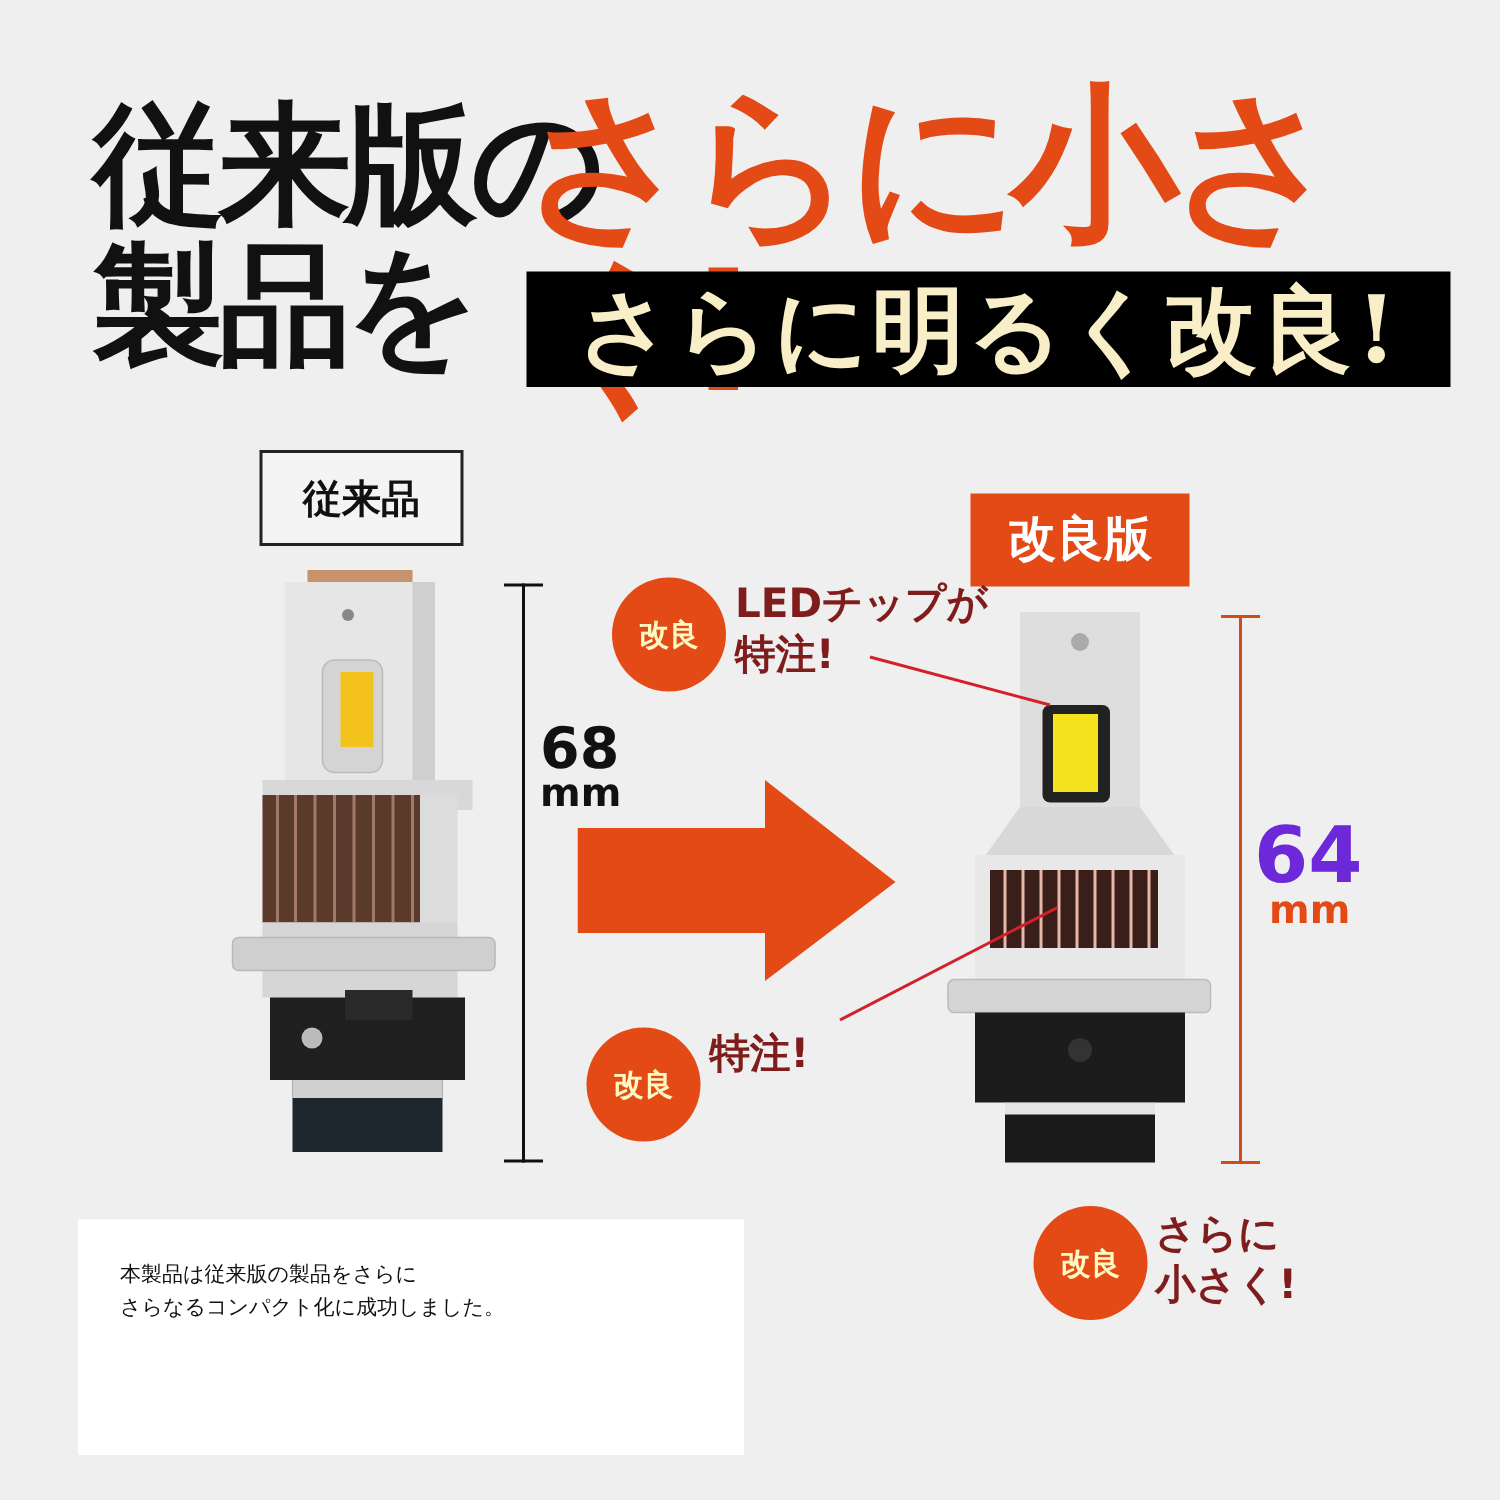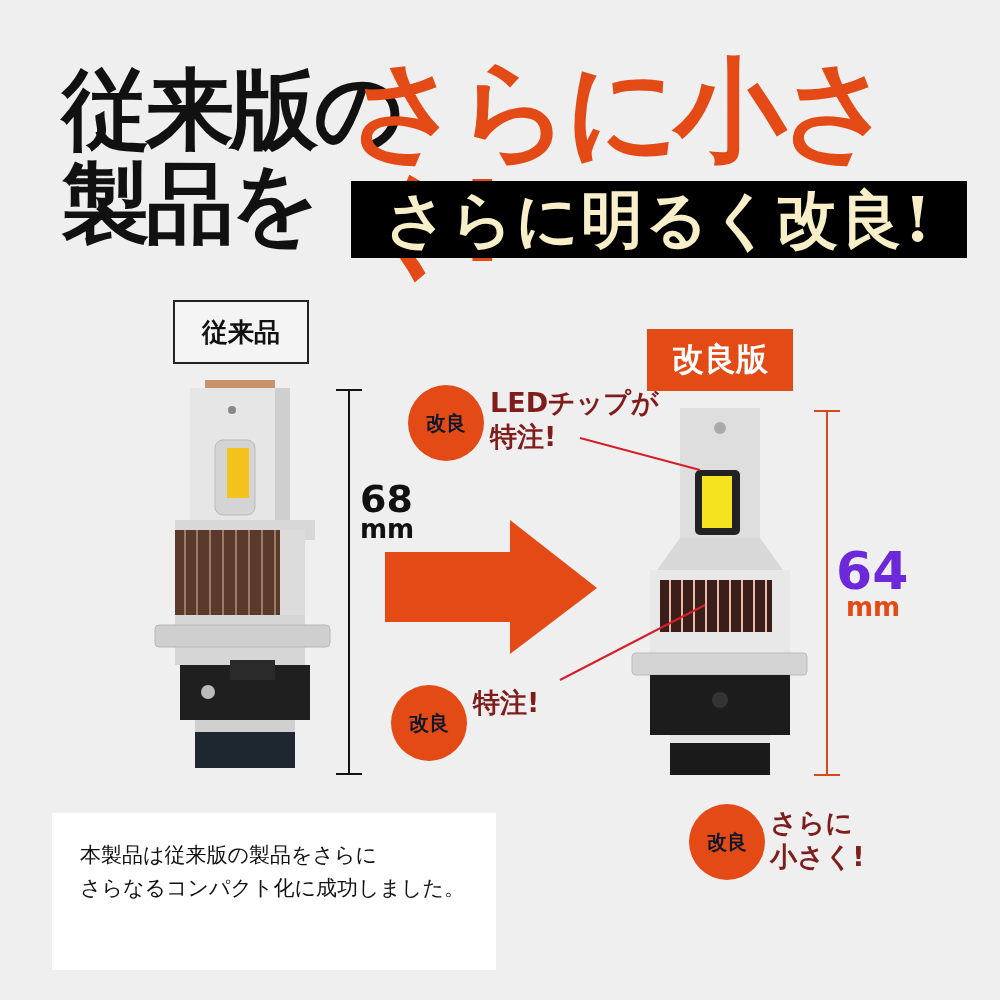--- a/index.html
+++ b/index.html
@@ -3,24 +3,24 @@
 <meta charset="utf-8">
 <style>
   html,body{margin:0;padding:0;}
   body{width:1000px;height:1000px;background:#efefef;position:relative;overflow:hidden;font-family:"DejaVu Sans",sans-serif;color:#111;}
   .abs{position:absolute;}
   .h-black{font-family:"DejaVu Sans",sans-serif;font-weight:bold;color:#111;font-size:88px;line-height:1;letter-spacing:-4px;}
   .h-orange{font-family:"DejaVu Sans",sans-serif;font-weight:bold;color:#e34a16;font-size:112px;line-height:1;letter-spacing:-6px;}
   .sub-bar{background:#000;color:#f8efc8;font-family:"DejaVu Serif",serif;font-weight:bold;font-size:62px;display:flex;align-items:center;justify-content:center;letter-spacing:2px;}
   .label-old{border:2px solid #222;background:#f4f4f4;font-weight:bold;font-size:26px;display:flex;align-items:center;justify-content:center;}
   .label-new{background:#e34a16;color:#fff;font-weight:bold;font-size:32px;display:flex;align-items:center;justify-content:center;}
-  .badge{width:76px;height:76px;border-radius:50%;background:#e34a16;color:#0f172a;font-weight:bold;font-size:20px;display:flex;align-items:center;justify-content:center;}
+  .badge{width:76px;height:76px;border-radius:50%;background:#e34a16;color:#fef9c3;font-weight:bold;font-size:20px;display:flex;align-items:center;justify-content:center;}
   .callout{font-weight:bold;font-size:27px;line-height:1.25;color:#7f1d1d;}
   .dim-num{font-weight:bold;line-height:1;}
-  .desc{background:#fff;font-size:21px;line-height:1.58;padding:26px 28px;box-sizing:border-box;color:#111;}
+  .desc{background:#fff;font-size:14px;line-height:1.58;padding:26px 28px;box-sizing:border-box;color:#111;}
 </style>
 </head>
 <body>
 
 <div class="abs h-black" style="left:62px;top:66px;">従来版の</div>
 <div class="abs h-black" style="left:62px;top:160px;">製品を</div>
 <div class="abs h-orange" style="left:348px;top:54px;">さらに小さく!</div>
 <div class="abs sub-bar" style="left:351px;top:181px;width:616px;height:77px;">さらに明るく改良!</div>
 
 <div class="abs label-old" style="left:173px;top:300px;width:132px;height:60px;">従来品</div>

